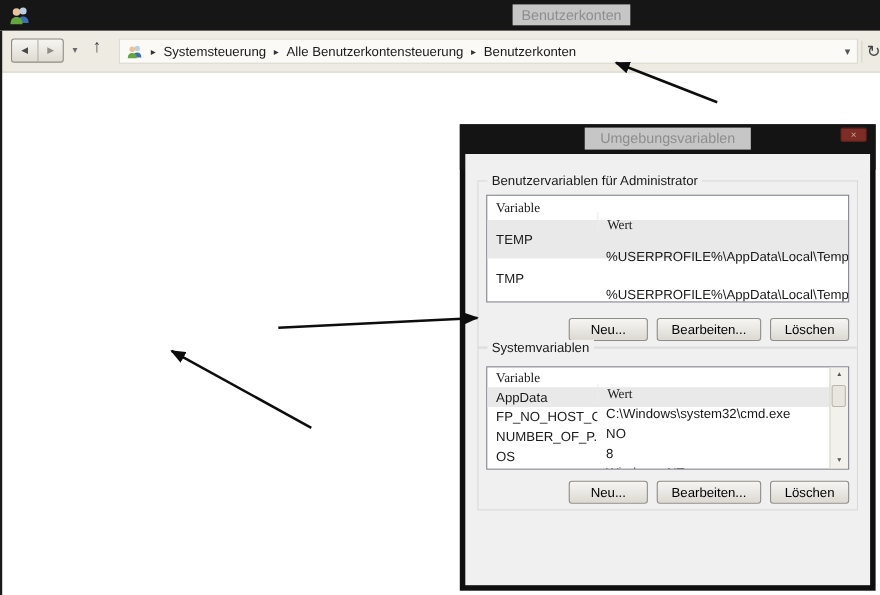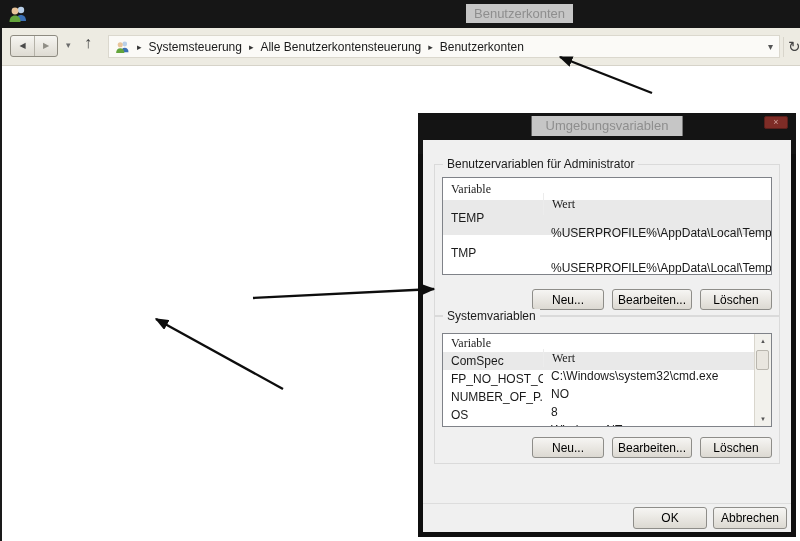--- a/index.html
+++ b/index.html
@@ -85,21 +85,21 @@
   .sb-thumb { position:absolute; left:1px; top:2px; width:13px; height:20px;
     background:#e9e6df; border:1px solid #b9b6ae; border-radius:2px; cursor:pointer; }
 
   .btnrow { position:absolute; right:7px; display:flex; }
   .br-user { top:124px; } .br-sys { top:120px; }
   .btn { height:21px; border:1px solid #8e8d89; border-radius:3px; color:#000;
     background:linear-gradient(#f6f5f3,#eae8e3 48%,#dcd9d2); font-size:12px;
     font-family:"Liberation Sans", sans-serif; display:flex; align-items:center;
     justify-content:center; cursor:pointer; }
   .btnrow .btn { margin-left:8px; }
-  .b-new { width:72px; } .b-edit { width:80px; } .b-del { width:72px; }
+  .b-new { width:72px; } .b-edit { width:95px; } .b-del { width:72px; }
 
   .dlg-footer { position:absolute; left:0; top:363px; width:368px; height:29px;
     border-top:1px solid #dddddd; }
   .b-ok { position:absolute; left:210px; top:3px; width:74px; height:22px; }
   .b-cancel { position:absolute; left:290px; top:3px; width:74px; height:22px; }
 
   
   .arrows { left:0; top:0; width:800px; height:541px; z-index:60; pointer-events:none; }
 
   .hidden-defs { position:absolute; width:0; height:0; overflow:hidden; }
@@ -214,21 +214,21 @@
 
     <div class="group grp-sys">
       <span class="grp-label">Systemvariablen</span>
       <div class="listbox lb-sys">
         <div class="lv">
           <div class="lrow lhead">
             <span class="cname">Variable</span>
             <span class="cval">Wert</span>
           </div>
           <div class="lrow sel">
-            <span class="cname">ComSpec</span>
+            <span class="cname">AppData</span>
             <span class="cval">C:\Windows\system32\cmd.exe</span>
           </div>
           <div class="lrow">
             <span class="cname">FP_NO_HOST_C...</span>
             <span class="cval">NO</span>
           </div>
           <div class="lrow">
             <span class="cname">NUMBER_OF_P...</span>
             <span class="cval">8</span>
           </div>
@@ -245,24 +245,20 @@
           <div class="sb-btn">▼</div>
         </div>
       </div>
       <div class="btnrow br-sys">
         <div class="btn b-new">Neu...</div>
         <div class="btn b-edit">Bearbeiten...</div>
         <div class="btn b-del">Löschen</div>
       </div>
     </div>
 
-    <div class="dlg-footer">
-      <div class="btn b-ok">OK</div>
-      <div class="btn b-cancel">Abbrechen</div>
-    </div>
 
   </div>
 </div>
 
 <svg class="abs arrows" viewBox="0 0 800 541">
   <defs>
     <marker id="ah" viewBox="0 0 10 8" markerWidth="14" markerHeight="11" refX="9" refY="4" orient="auto" markerUnits="userSpaceOnUse">
       <path d="M0,0 L10,4 L0,8 z" fill="#0d0d0d"></path>
     </marker>
   </defs>

